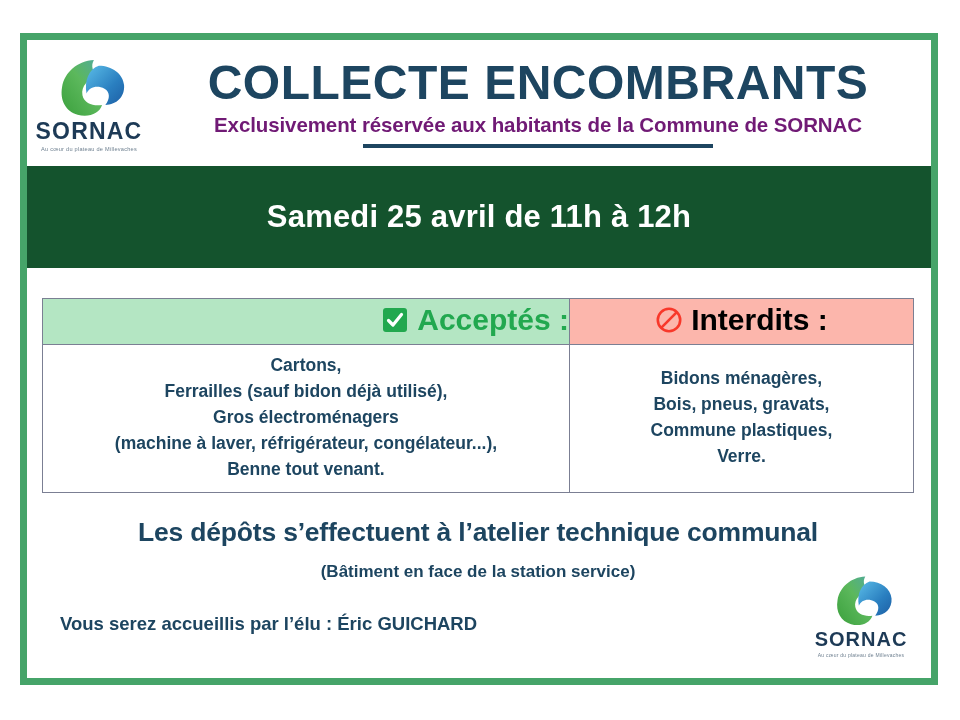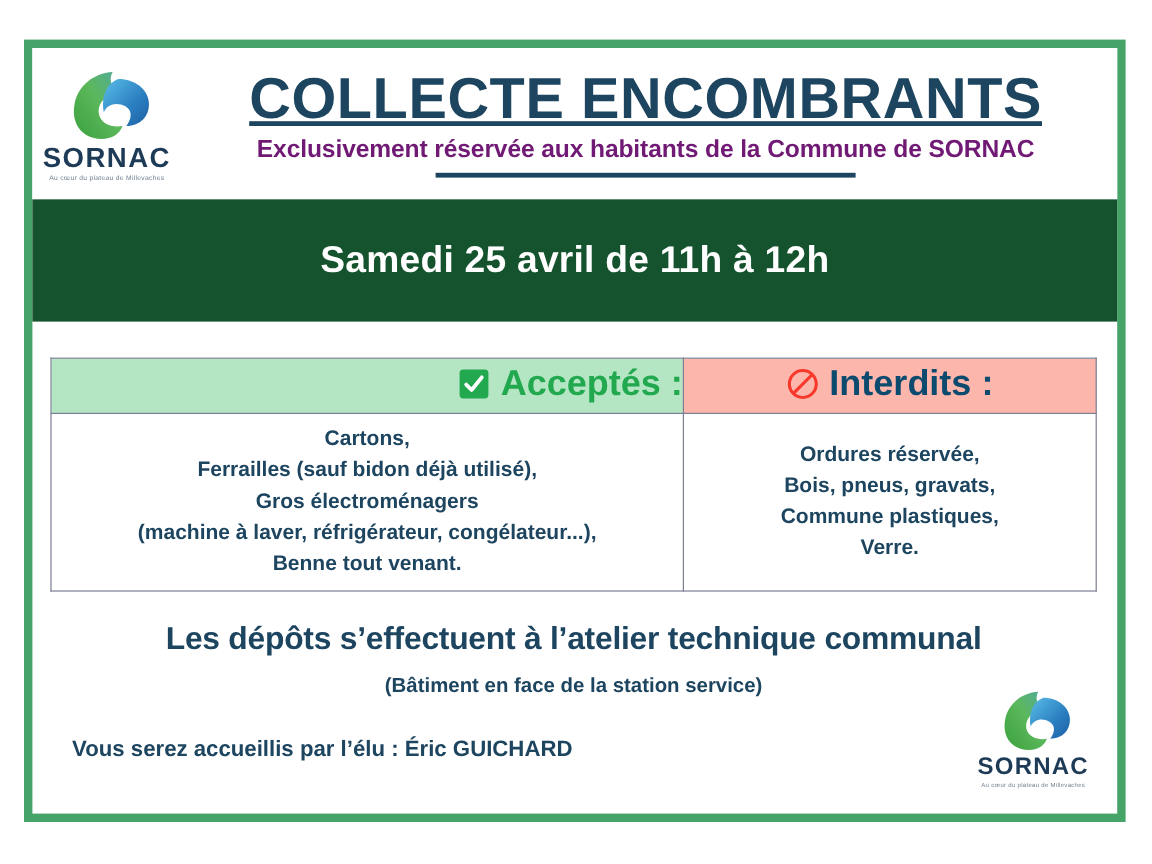--- a/index.html
+++ b/index.html
@@ -57,21 +57,20 @@
     justify-content: center;
     padding-right: 6px;
   }
   .title-main {
     font-size: 48px;
     font-weight: bold;
     color: #1d4560;
     letter-spacing: 0.5px;
     line-height: 1.04;
     white-space: nowrap;
-    text-decoration: underline;
   }
   .title-sub {
     font-size: 20.5px;
     font-weight: bold;
     color: #701a75;
     letter-spacing: -0.1px;
     margin-top: 5px;
     white-space: nowrap;
   }
   .title-rule {
@@ -121,21 +120,21 @@
   }
   .hd {
     display: inline-flex;
     align-items: center;
     gap: 8px;
     font-size: 30px;
     font-weight: bold;
     line-height: 1;
   }
   .hd.ok  { color: #22a84f; }
-  .hd.no  { color: #0c4a6e; }
+  .hd.no  { color: #000000; }
   .ico { display: inline-block; width: 28px; height: 28px; }
   .cell-body {
     background: #ffffff;
     text-align: center;
     color: #1d4560;
     font-weight: bold;
     font-size: 17.5px;
     line-height: 1.48;
     padding: 8px 6px 10px;
     height: 137px;
@@ -259,21 +258,21 @@
       </tr>
       <tr>
         <td class="cell-body">
           <p>Cartons,</p>
           <p>Ferrailles (sauf bidon déjà utilisé),</p>
           <p>Gros électroménagers</p>
           <p>(machine à laver, réfrigérateur, congélateur...),</p>
           <p>Benne tout venant.</p>
         </td>
         <td class="cell-body right">
-          <p>Ordures réservée,</p>
+          <p>Bidons ménagères,</p>
           <p>Bois, pneus, gravats,</p>
           <p>Commune plastiques,</p>
           <p>Verre.</p>
         </td>
       </tr>
     </tbody>
       </table>
   </div>
 
   <div class="footer">

